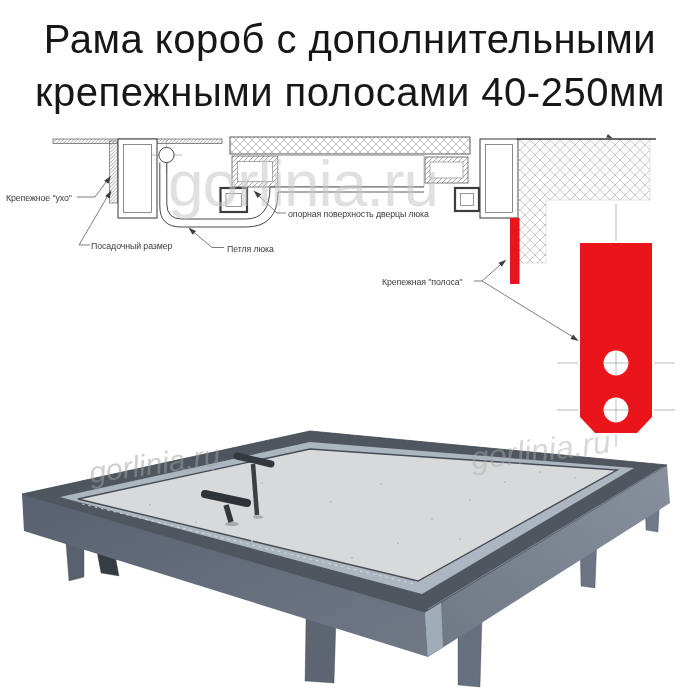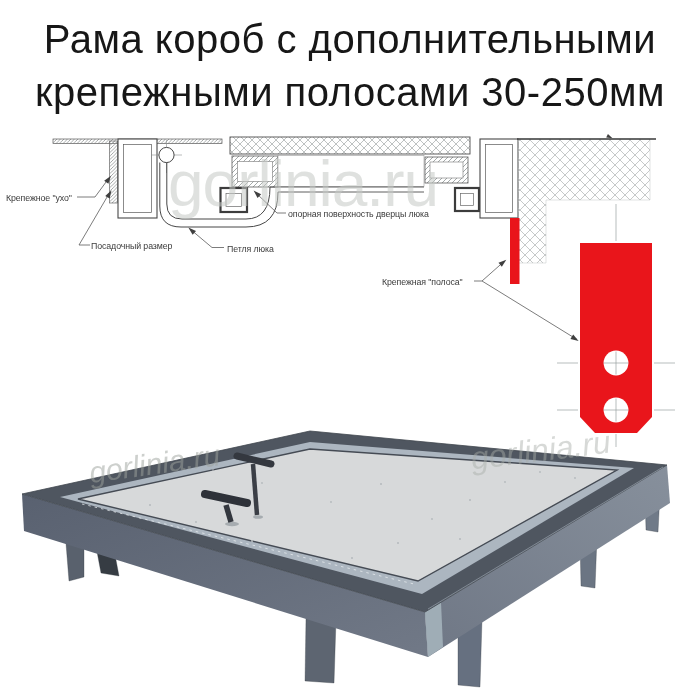--- a/index.html
+++ b/index.html
@@ -13,21 +13,21 @@
   svg text.wm{font-family:"Liberation Sans",sans-serif;fill:#c6cac6;}
   svg text.wm-photo{font-family:"Liberation Sans",sans-serif;font-style:italic;}
 </style>
 </head>
 <body>
 
 <div class="canvas">
 
   <div class="title">
     <div>Рама короб с дополнительными</div>
-    <div>крепежными полосами 30-250мм</div>
+    <div>крепежными полосами 40-250мм</div>
   </div>
 
   <svg width="700" height="700" viewBox="0 0 700 700">
     <defs>
       <pattern id="h4" width="3.5" height="3.5" patternUnits="userSpaceOnUse">
         <path d="M0,3.5 L3.5,0" stroke="#8f9494" stroke-width="0.8"></path>
       </pattern>
       <pattern id="h6" width="5" height="5" patternUnits="userSpaceOnUse">
         <path d="M0,5 L5,0" stroke="#9aa0a0" stroke-width="0.9"></path>
       </pattern>

